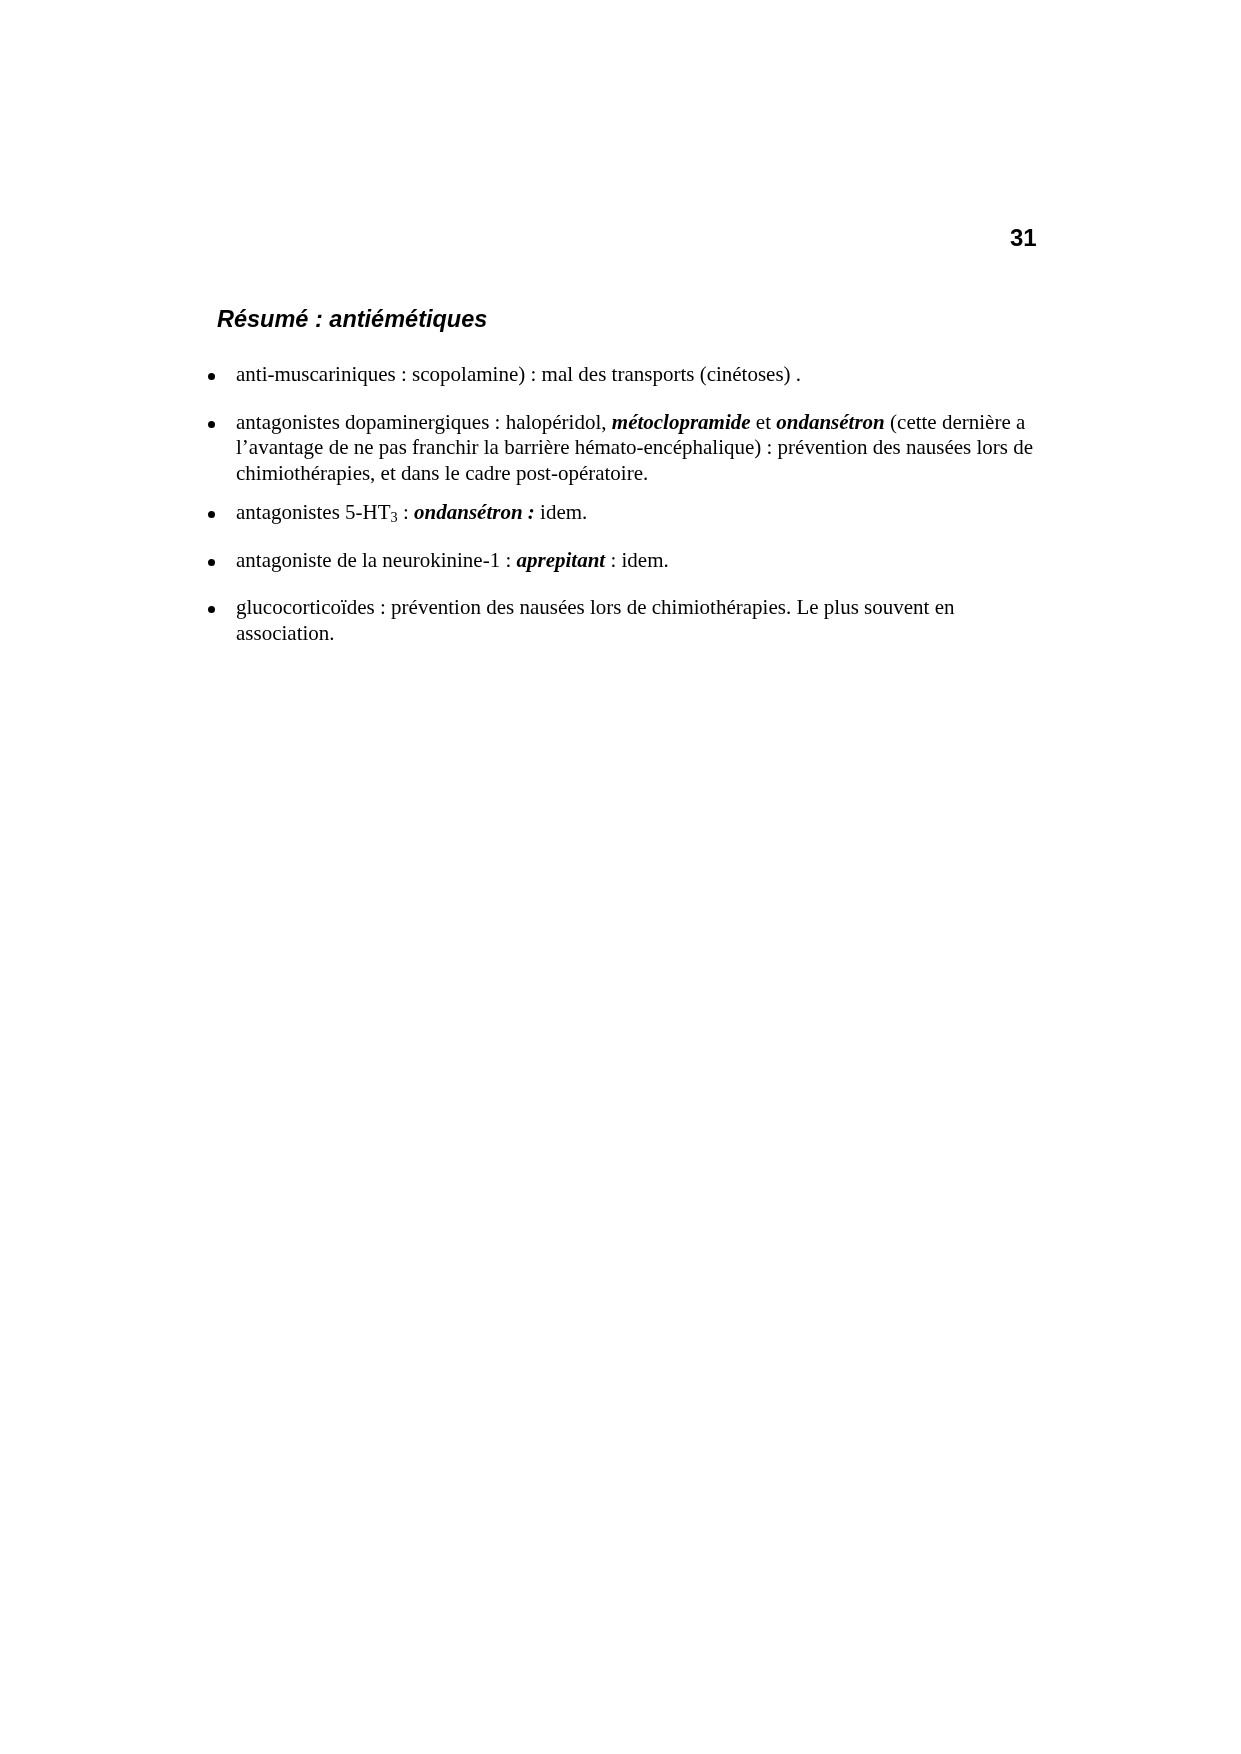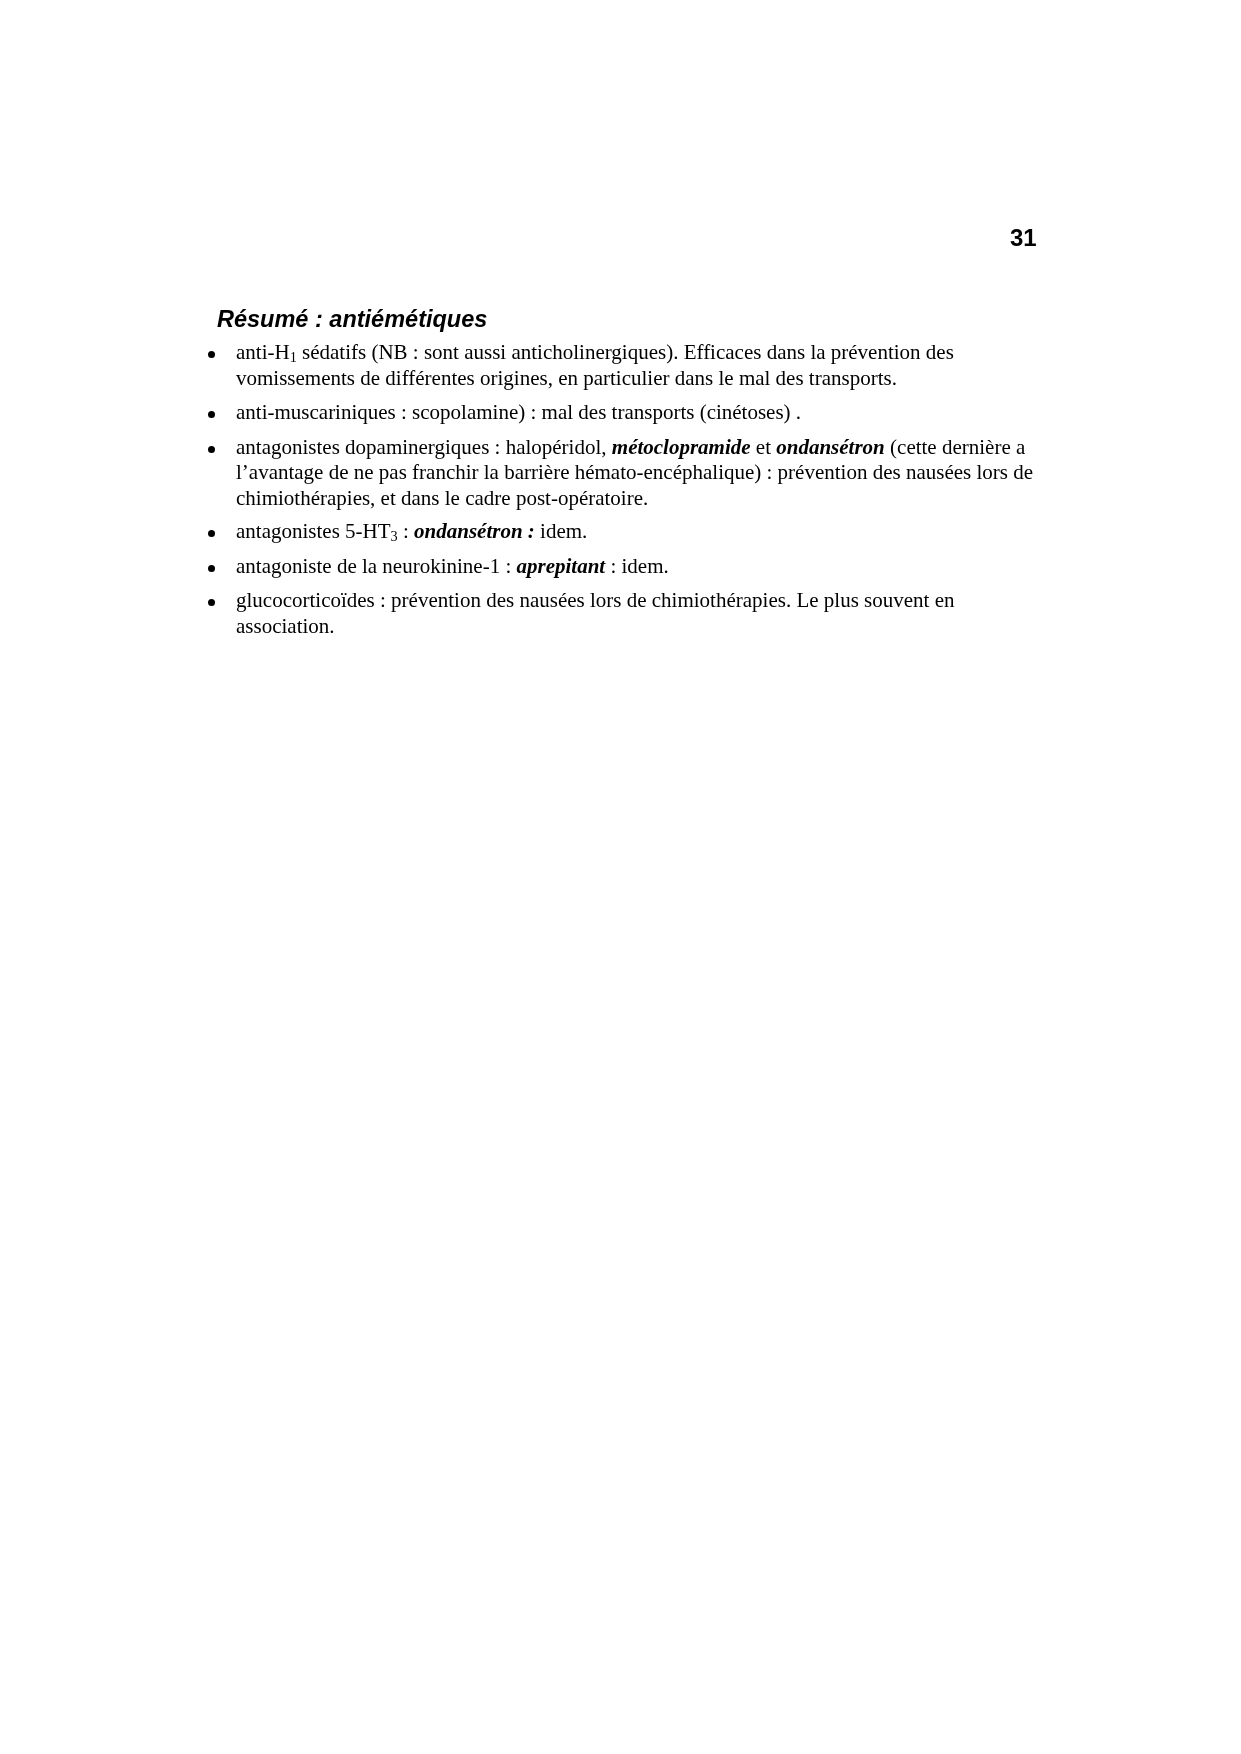--- a/index.html
+++ b/index.html
@@ -17,36 +17,33 @@
       position: absolute; left: 208px; top: 340px; width: 830px;
       margin: 0; padding: 0; list-style: none;
       font-family: "Liberation Serif", serif; font-size: 21px; line-height: 25.5px;
     }
     .list li { position: relative; padding-left: 28px; }
     .list li .bullet { position: absolute; left: 0; top: 0; width: 10px; }
     .list li .bullet::before {
       content: ""; position: absolute; left: 0; top: 11px; width: 7px; height: 7px;
       background: #000; border-radius: 50%;
     }
-    .gap-lg { margin-top: 9px; }
-    .gap-sm { margin-top: 8px; }
+    .gap-lg { margin-top: 22px; }
+    .gap-sm { margin-top: 14px; }
     i { font-style: italic; font-weight: bold; }
     sub { font-size: 0.68em; vertical-align: -0.22em; line-height: 0; }
   </style>
 </head>
 <body>
 
 <div class="page-number">31</div>
 
 <h2 class="heading">Résumé : antiémétiques</h2>
 
 <ul class="list">
-  <li>
-    <span class="bullet"></span><span>anti-H</span><sub>1</sub><span> sédatifs (NB : sont aussi anticholinergiques). Efficaces dans la prévention des vomissements de différentes origines, en particulier dans le mal des transports.</span>
-  </li>
   <li class="gap-lg">
     <span class="bullet"></span><span>anti-muscariniques : scopolamine) : mal des transports (cinétoses) .</span>
   </li>
   <li class="gap-lg">
     <span class="bullet"></span><span>antagonistes dopaminergiques : halopéridol, </span><i>métoclopramide</i><span> et </span><i>ondansétron</i><span> (cette dernière a l’avantage de ne pas franchir la barrière hémato-encéphalique) : prévention des nausées lors de chimiothérapies, et dans le cadre post-opératoire.</span>
   </li>
   <li class="gap-sm">
     <span class="bullet"></span><span>antagonistes 5-HT</span><sub>3</sub><span> : </span><i>ondansétron :</i><span> idem.</span>
   </li>
   <li class="gap-lg">

